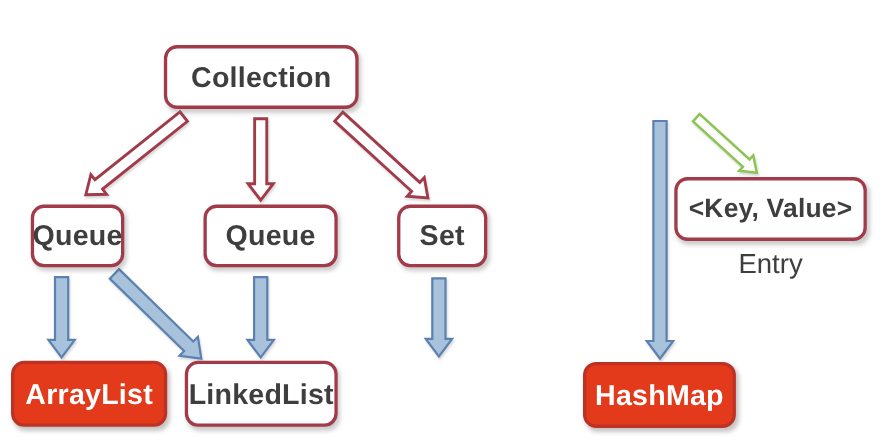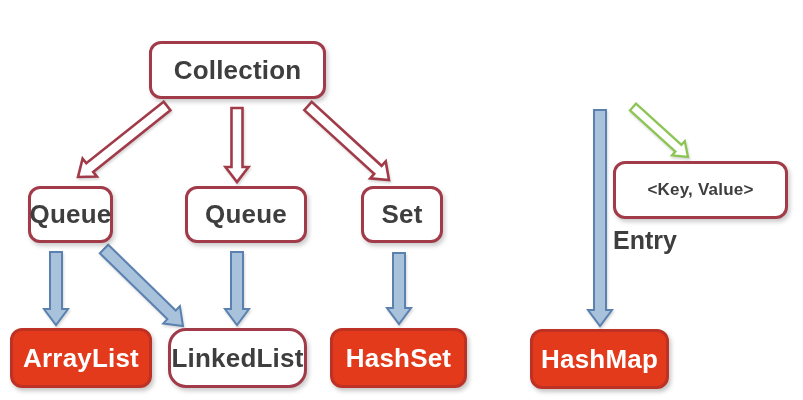--- a/index.html
+++ b/index.html
@@ -42,30 +42,30 @@
     box-shadow: 2px 3px 4px rgba(110,110,110,0.35);
   }
   .filled {
     background: #E23A1A;
     border: 3px solid #BE3226;
     color: #ffffff;
     box-shadow: 2px 3px 4px rgba(110,110,110,0.40);
   }
   .caption {
     position: absolute;
-    text-align: left;
+    text-align: center;
     color: #3E3E3E;
-    font-weight: 700;
+    font-weight: 400;
     line-height: 1.15;
   }
   .caption .cap-main { font-size: 25px; }
   .caption .cap-sub  { font-size: 21px; }
 
   .fs26 { font-size: 26px; }
-  .fs24 { font-size: 17px; }
+  .fs24 { font-size: 24px; }
 </style>
 </head>
 <body>
 
 <div class="canvas">
 
   <svg id="edges-svg" viewBox="0 0 803 400" xmlns="http://www.w3.org/2000/svg">
       <polygon points="163.6,101.7 86.3,163.3 82.6,158.7 78.0,177.0 96.9,176.6 93.2,171.9 170.4,110.3" class="arrow arrow-red"></polygon>
       <polygon points="231.5,108.0 231.5,167.0 225.5,167.0 237.0,182.0 248.5,167.0 242.5,167.0 242.5,108.0" class="arrow arrow-red"></polygon>
       <polygon points="304.3,110.1 374.2,173.9 370.2,178.4 389.0,180.0 385.7,161.4 381.6,165.8 311.7,101.9" class="arrow arrow-red"></polygon>
@@ -80,23 +80,22 @@
   <div class="node outlined fs26" style="left:149px; top:41px; width:177px; height:58px;">Collection</div>
 
   <div class="node outlined fs26" style="left:28px; top:186px; width:85px; height:57px;">Queue</div>
 
   <div class="node outlined fs26" style="left:185px; top:186px; width:122px; height:57px;">Queue</div>
 
   <div class="node filled fs26" style="left:10px; top:328px; width:142px; height:60px;">ArrayList</div>
 
   <div class="node outlined fs26" style="left:361px; top:186px; width:82px; height:57px;">Set</div>
 
-  <div class="node outlined fs26" style="left:168px; top:328px; width:139px; height:60px;border-radius:18px;">LinkedList</div>
+  <div class="node outlined fs26" style="left:168px; top:328px; width:139px; height:60px;">LinkedList</div>
 
-  <div class="node filled fs26" style="left:330px; top:328px; width:137px; height:60px;">HashSet</div>
 
 
   <div class="node outlined fs24" style="left:613px; top:161px; width:175px; height:58px;">&lt;Key, Value&gt;</div>
 
   <div class="node filled fs26" style="left:530px; top:329px; width:139px; height:60px;">HashMap</div>
 
   <div class="caption" style="left:613px; top:226px; width:175px;">
     <div class="cap-main">Entry</div>
   </div>
 

